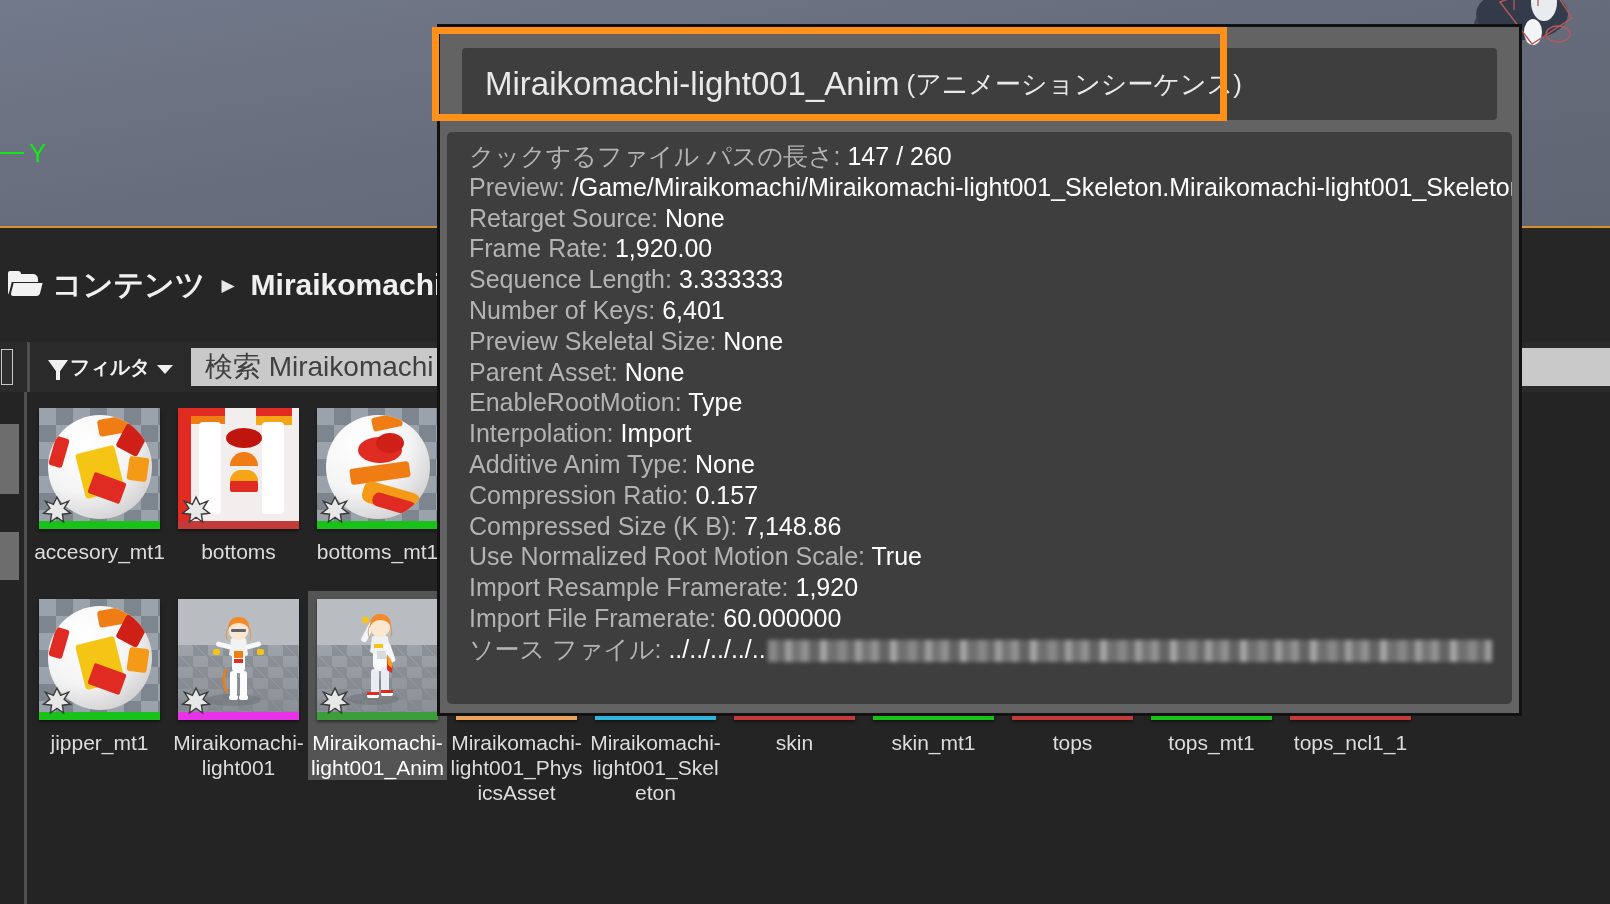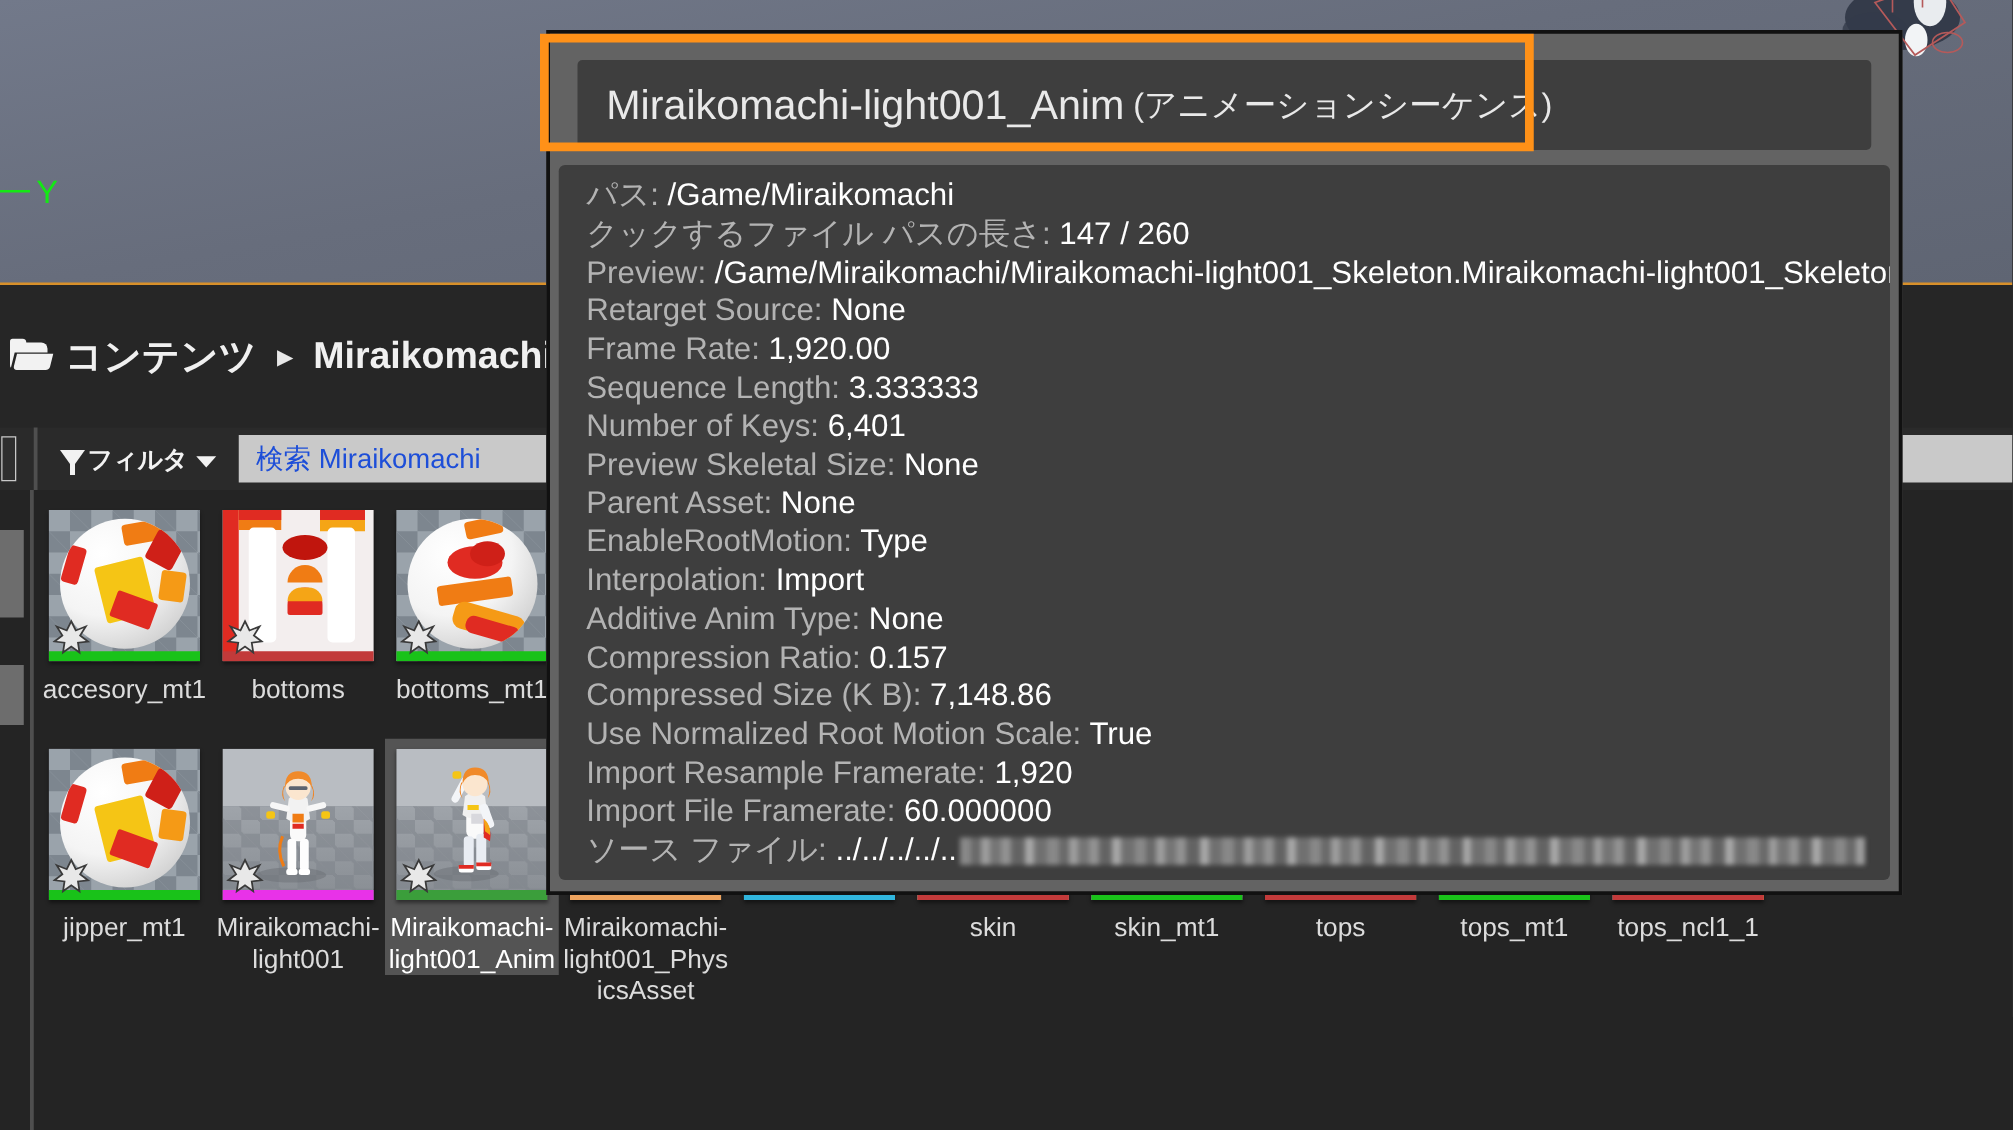--- a/index.html
+++ b/index.html
@@ -176,22 +176,22 @@
     height: 38px;
     flex: 1 1 auto;
     background: #c9c9c9;
     display: flex;
     align-items: center;
     padding-left: 14px;
     box-sizing: border-box;
     margin-right: 0;
   }
   .search-placeholder {
-    color: #1d4ed8;
-    font-size: 22px;
+    color: #404040;
+    font-size: 28px;
   }
 
   
   .rail {
     position: absolute;
     left: 0; top: 164px;
     width: 22px; height: 512px;
     background: #242424;
   }
   .rail .chip {
@@ -636,20 +636,21 @@
             <circle cx="70" cy="64" r="4" fill="#eef1f5"></circle>
             <path d="M55 64 L62 52 L70 64" stroke="#cfd6da" stroke-width="1.5" fill="none"></path>
           </svg>
           <div class="badge">
             <svg width="30" height="30" viewBox="0 0 30 30">
               <path d="M15 3 L18.6 10.4 L26.6 7.2 L22.1 14.4 L28.4 19.2 L20.4 20.2 L21.6 28 L15 23.3 L8.4 28 L9.6 20.2 L1.6 19.2 L7.9 14.4 L3.4 7.2 L11.4 10.4 Z" fill="#e8e8e8" stroke="#3a3a3a" stroke-width="1.4"></path>
             </svg>
           </div>
           <div class="statusbar" style="background:#30b5dd"></div>
         </div>
+        <div class="asset-label">Miraikomachi-light001_Skeleton</div>
       </div>
 
       <div class="asset-tile">
         <div class="thumb">
           <div style="position:absolute;inset:0;background:#f6ddc3"></div>
           <div style="position:absolute;left:0;top:0;width:60px;height:121px;background:#f2c79f"></div>
           <div style="position:absolute;left:56px;top:0;width:16px;height:121px;background:#5c1410"></div>
           <div style="position:absolute;left:0;bottom:0;width:121px;height:18px;background:#c23a3a"></div>
           <div class="badge">
             <svg width="30" height="30" viewBox="0 0 30 30">
@@ -726,21 +727,20 @@
     </div>
   </div>
 </div>
 
 <div id="tooltip">
   <div id="tooltip-title">
     <span class="tt-title-main">Miraikomachi-light001_Anim</span>
     <span class="tt-title-sub">(アニメーションシーケンス)</span>
   </div>
   <div id="tooltip-body">
-    <div class="tt-row"><span>パス:</span> <span class="v">/Game/Miraikomachi</span></div>
     <div class="tt-row"><span>クックするファイル パスの長さ:</span> <span class="v">147 / 260</span></div>
     <div class="tt-row"><span>Preview:</span> <span class="v">/Game/Miraikomachi/Miraikomachi-light001_Skeleton.Miraikomachi-light001_Skeleton</span></div>
     <div class="tt-row"><span>Retarget Source:</span> <span class="v">None</span></div>
     <div class="tt-row"><span>Frame Rate:</span> <span class="v">1,920.00</span></div>
     <div class="tt-row"><span>Sequence Length:</span> <span class="v">3.333333</span></div>
     <div class="tt-row"><span>Number of Keys:</span> <span class="v">6,401</span></div>
     <div class="tt-row"><span>Preview Skeletal Size:</span> <span class="v">None</span></div>
     <div class="tt-row"><span>Parent Asset:</span> <span class="v">None</span></div>
     <div class="tt-row"><span>EnableRootMotion:</span> <span class="v">Type</span></div>
     <div class="tt-row"><span>Interpolation:</span> <span class="v">Import</span></div>

